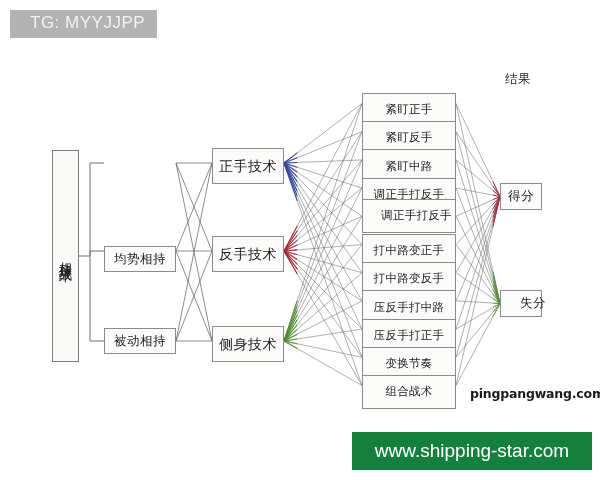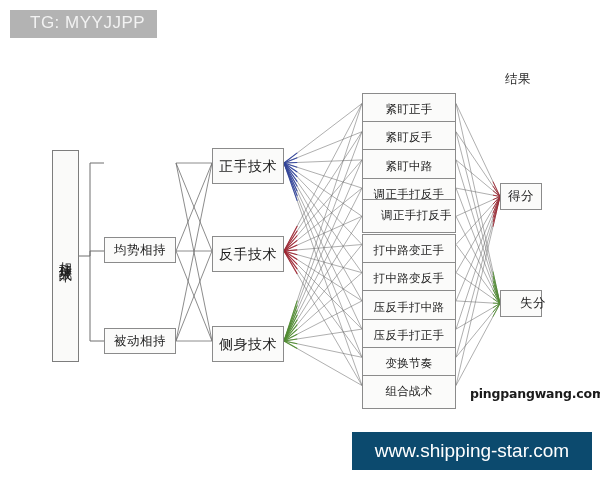--- a/index.html
+++ b/index.html
@@ -36,21 +36,21 @@
     padding: 4px 12px 5px 20px;
     line-height: 1.1;
     white-space: nowrap;
   }
   .wm-shipping {
     position: absolute;
     left: 352px;
     top: 432px;
     width: 240px;
     height: 38px;
-    background: #0c4a6e;
+    background: #15803d;
     color: #ffffff;
     font-family: "Liberation Sans", sans-serif;
     font-size: 19px;
     display: flex;
     align-items: center;
     justify-content: center;
     white-space: nowrap;
   }
   .wm-ppw {
     position: absolute;
@@ -267,21 +267,21 @@
         <line x1="500" y1="196.5" x2="492.96" y2="226.74" stroke="#a31f2c" stroke-width="1" stroke-opacity="0.85"></line>
         <line x1="456" y1="385.5" x2="500" y2="303.5" stroke="#6e6e6e" stroke-width="0.65" stroke-opacity="0.85"></line>
         <line x1="500" y1="303.5" x2="492.96" y2="316.62" stroke="#4c8f2a" stroke-width="1" stroke-opacity="0.85"></line>
       </g>
   </svg>
 
   <div class="heading heading-res">结果</div>
 
   <div class="node node-root">相持球战术</div>
 
-  <div class="node node-state" id="state-1" style="left: 104px; top: 237px;">均势相持</div>
+  <div class="node node-state" id="state-1" style="left: 104px; top: 246px;">均势相持</div>
   <div class="node node-state" id="state-2" style="left: 104px; top: 328px;">被动相持</div>
 
   <div class="node node-tech" id="tech-0" style="left: 212px; top: 148px;">正手技术</div>
   <div class="node node-tech" id="tech-1" style="left: 212px; top: 236px;">反手技术</div>
   <div class="node node-tech" id="tech-2" style="left: 212px; top: 326px;">侧身技术</div>
 
   <div id="tactic-host">
       <div class="node node-tactic" id="tactic-0" style="left: 362px; top: 93px;">紧盯正手</div>
       <div class="node node-tactic" id="tactic-1" style="left: 362px; top: 121.2px;">紧盯反手</div>
       <div class="node node-tactic" id="tactic-2" style="left: 362px; top: 149.4px;">紧盯中路</div>

